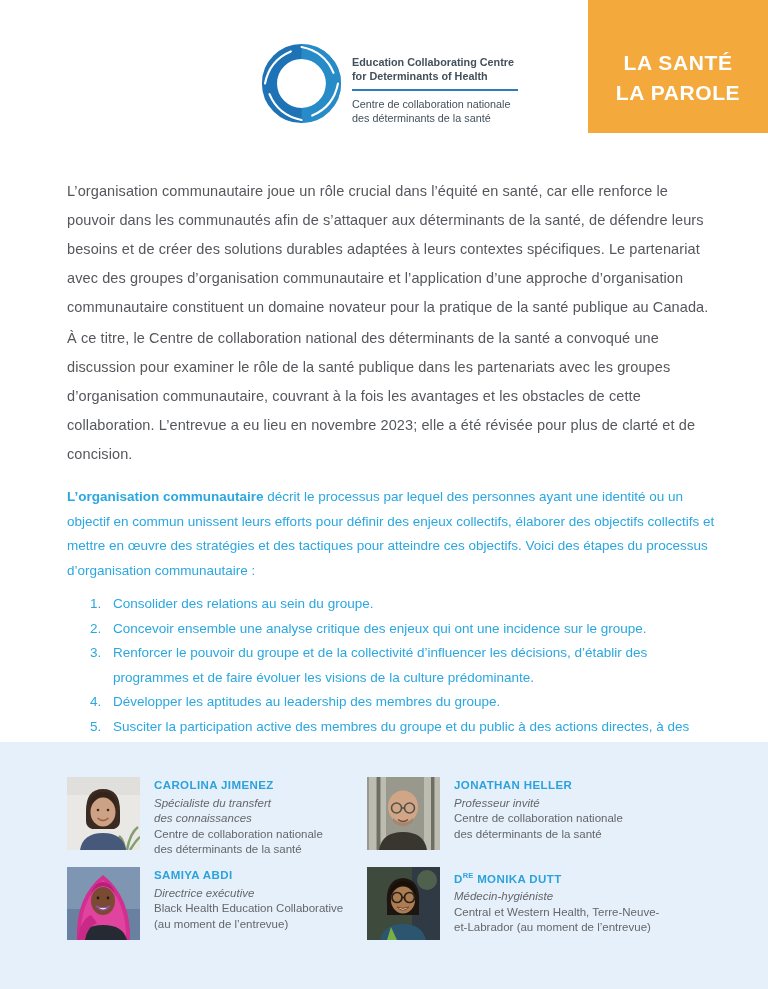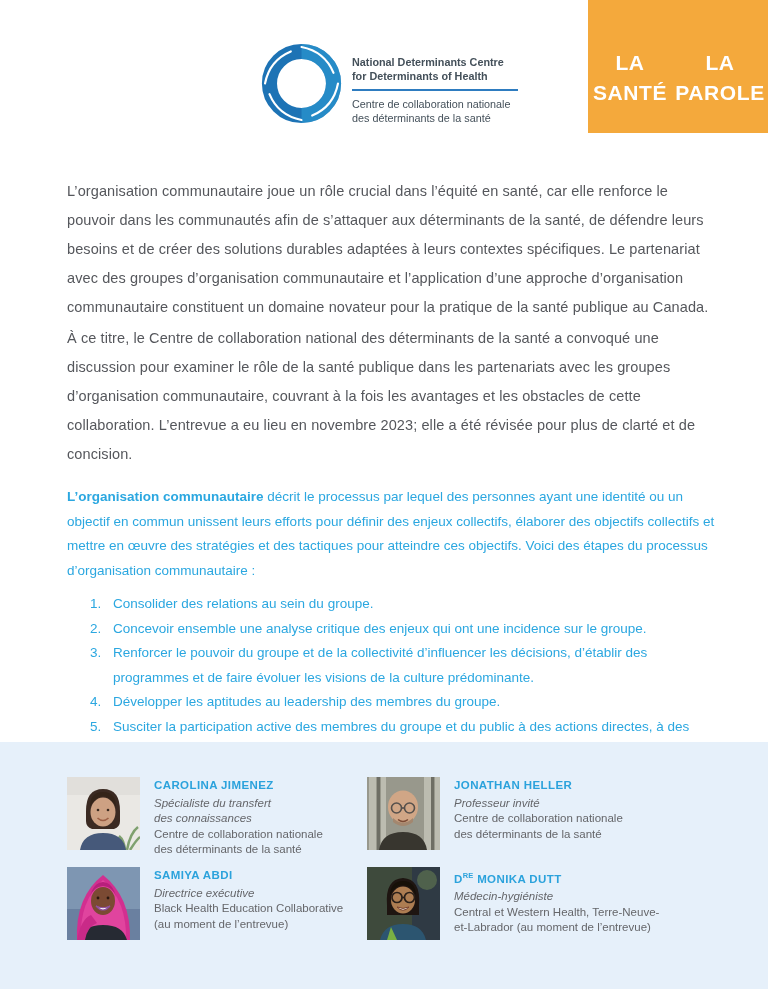--- a/index.html
+++ b/index.html
@@ -4,21 +4,21 @@
 <style>
   * { margin:0; padding:0; box-sizing:border-box; }
   html,body { background:#ffffff; }
   body { font-family:"Liberation Sans", sans-serif; }
   .page { position:relative; width:768px; height:989px; background:#ffffff; overflow:hidden; }
 
   
   .banner {
     position:absolute; left:588px; top:0; width:180px; height:133px;
     background:#F4A93C; color:#ffffff;
-    display:flex; flex-direction:row; justify-content:center; align-items:center;
+    display:flex; flex-direction:column; justify-content:center; align-items:center;
     text-align:center; font-weight:bold; font-size:21px; line-height:30px;
     letter-spacing:0.6px; padding-top:22px;
   }
   .logo { position:absolute; left:257px; top:39px; width:89px; height:89px; }
   .orgnames { position:absolute; left:352px; top:56px; width:180px; font-size:10.8px; line-height:13.5px; color:#44505A; }
   .org-en { font-weight:bold; }
   .org-divider { width:166px; height:2px; background:#2E7CC0; margin:6px 0 7px 0; }
 
   
   .main { position:absolute; left:67px; top:175px; width:650px; }
@@ -62,21 +62,21 @@
         <path d="M50 91 Q24 86 14 62"></path>
         <path d="M9 50 Q14 24 38 14"></path>
         <path d="M54 28 Q68 34 71 51"></path>
         <path d="M46 72 Q32 66 29 49"></path>
       </g>
     </svg>
   </div>
 
   <div class="orgnames">
     <div class="org-en">
-      <div>National Determinants Centre</div>
+      <div>Education Collaborating Centre</div>
       <div>for Determinants of Health</div>
     </div>
     <div class="org-divider"></div>
     <div class="org-fr">
       <div>Centre de collaboration nationale</div>
       <div>des déterminants de la santé</div>
     </div>
   </div>
 
   <div class="main">

